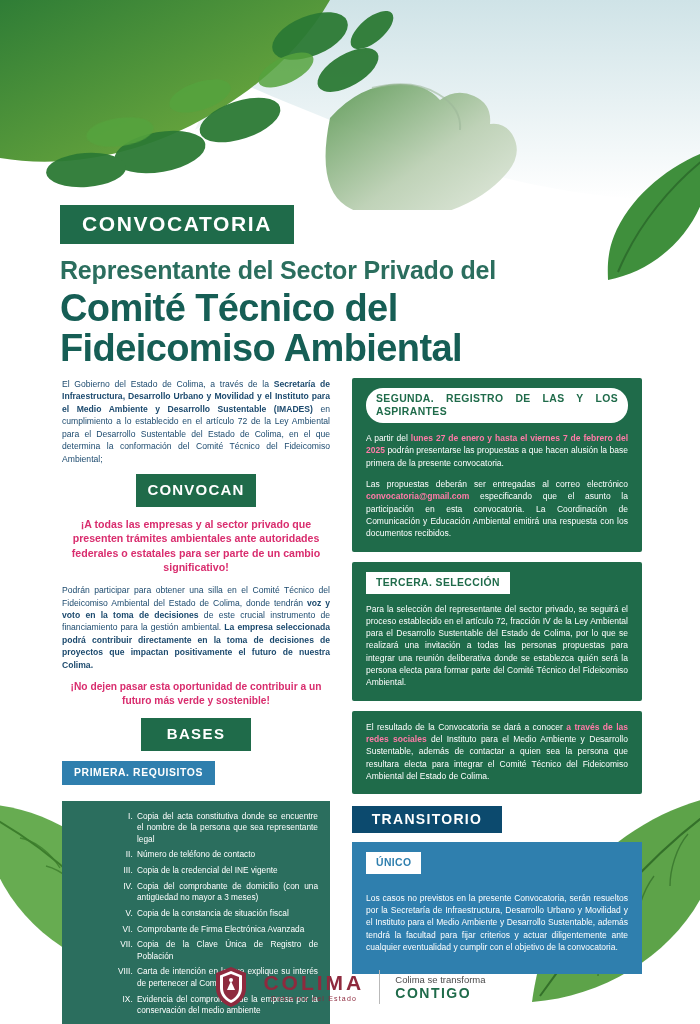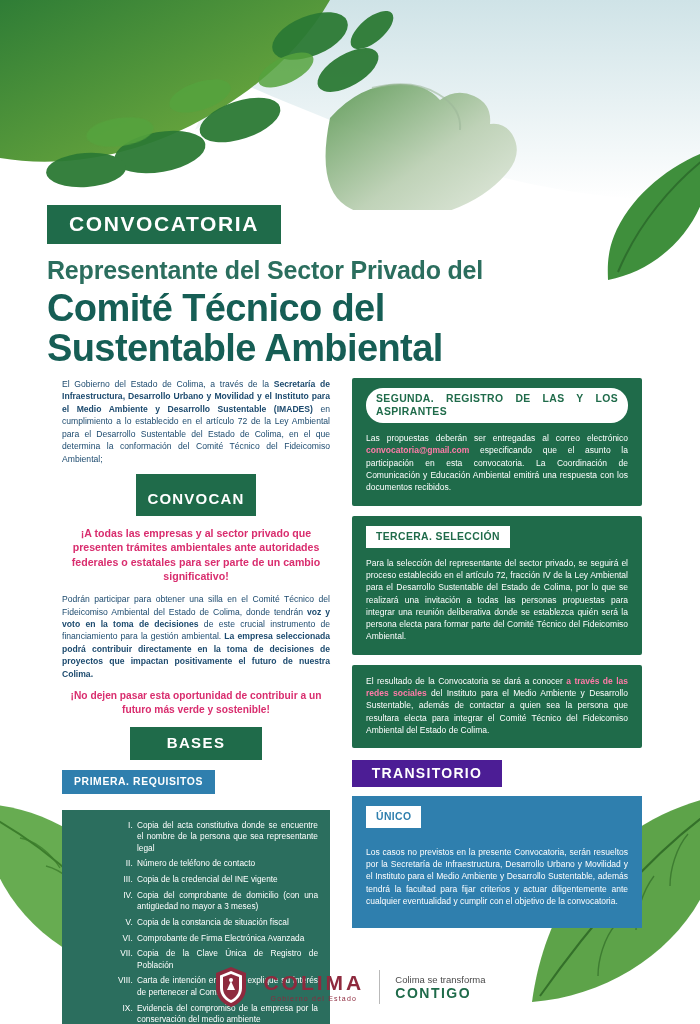--- a/index.html
+++ b/index.html
@@ -27,21 +27,21 @@
   #leaf-left-bottom {
     left: -20px; bottom: 40px; width: 190px; height: 210px;
   }
   #leaf-right-bottom {
     right: -30px; bottom: 20px; width: 210px; height: 230px;
   }
 
   
   .sheet { position: relative; width: 700px; height: 1024px; }
 
-  .title-block { position: absolute; left: 47px; top: 205px; width: 580px; }
+  .title-block { position: absolute; left: 60px; top: 205px; width: 580px; }
 
   .tag {
     display: inline-block;
     background: #1f6b4a;
     color: #ffffff;
     font-size: 21px;
     font-weight: bold;
     letter-spacing: 1.6px;
     padding: 7px 22px 8px 22px;
   }
@@ -74,41 +74,41 @@
   .col-left b { font-weight: bold; }
 
   .center-head {
     display: block;
     background: #1f6b4a;
     color: #fff;
     font-size: 15px;
     font-weight: bold;
     letter-spacing: 1.2px;
     text-align: center;
-    padding: 14px 0 6px 0;
+    padding: 5px 0 6px 0;
     margin: 4px auto 10px auto;
     width: 150px;
   }
   .center-head.wide { width: 120px; }
 
   .hl {
     color: #d92d6e;
     font-weight: bold;
     text-align: center;
     font-size: 10.6px;
     line-height: 1.35;
     margin: 2px 0 10px 0;
   }
   .hl.small { font-size: 10.2px; }
 
   
   .bases-bar {
     background: #1f6b4a; color: #fff; font-weight: bold;
     font-size: 15px; letter-spacing: 1.4px; text-align: center;
-    padding: 5px 0 6px 0; width: 132px; margin: 6px auto 10px auto;
+    padding: 5px 0 6px 0; width: 110px; margin: 6px auto 10px auto;
   }
 
   .sub-bar {
     background: #2f7fae; color: #fff; font-weight: bold;
     font-size: 10.4px; letter-spacing: 0.6px;
     padding: 4px 12px 5px 12px; display: inline-block;
     margin: 0 0 8px 0;
   }
 
   .req-box {
@@ -147,21 +147,21 @@
     padding: 4px 10px 5px 10px;
     margin-bottom: 9px;
     line-height: 1.25;
   }
   .panel-head.block { display: block; border-radius: 17px; }
 
   .pink { color: #ff7ba8; font-weight: bold; }
   .wbold { font-weight: bold; color: #ffffff; }
 
   .transitorio-bar {
-    background: #4c1d95; color: #fff; font-weight: bold;
+    background: #0c4a6e; color: #fff; font-weight: bold;
     font-size: 14px; letter-spacing: 1.3px; text-align: center;
     padding: 5px 0 6px 0; width: 150px; margin: 12px 0 9px 0;
   }
 
   .panel-blue {
     background: #2f7fae;
     color: #ffffff;
     padding: 10px 14px 12px 14px;
     font-size: 8.5px;
     line-height: 1.45;
@@ -262,21 +262,21 @@
         <path d="M134,102 C122,118 116,140 116,156"></path>
         <path d="M96,150 C84,164 78,186 78,202"></path>
       </g>
     </svg>
   </div>
 
   <div class="title-block">
     <div class="tag">CONVOCATORIA</div>
     <div class="t-line1">Representante del Sector Privado del</div>
     <div class="t-line2">Comité Técnico del</div>
-    <div class="t-line3">Sustentable Ambiental</div>
+    <div class="t-line3">Fideicomiso Ambiental</div>
   </div>
 
   <div class="col-left">
     <p>
       <span>El Gobierno del Estado de Colima, a través de la </span><b>Secretaría de Infraestructura, Desarrollo Urbano y Movilidad y el Instituto para el Medio Ambiente y Desarrollo Sustentable (IMADES)</b><span> en cumplimiento a lo establecido en el artículo 72 de la Ley Ambiental para el Desarrollo Sustentable del Estado de Colima, en el que determina la conformación del Comité Técnico del Fideicomiso Ambiental;</span>
     </p>
 
     <div class="center-head wide">CONVOCAN</div>
 
     <div class="hl">¡A todas las empresas y al sector privado que presenten trámites ambientales ante autoridades federales o estatales para ser parte de un cambio significativo!</div>
@@ -305,20 +305,23 @@
         <li>Evidencia del compromiso de la empresa por la conservación del medio ambiente</li>
       </ol>
     </div>
   </div>
 
   <div class="col-right">
 
     <div class="panel">
       <div class="panel-head block">SEGUNDA. REGISTRO DE LAS Y LOS ASPIRANTES</div>
       <p>
+        <span>A partir del </span><span class="pink">lunes 27 de enero y hasta el viernes 7 de febrero del 2025</span><span> podrán presentarse las propuestas a que hacen alusión la base primera de la presente convocatoria.</span>
+      </p>
+      <p>
         <span>Las propuestas deberán ser entregadas al correo electrónico </span><span class="pink">convocatoria@gmail.com</span><span> especificando que el asunto la participación en esta convocatoria. La Coordinación de Comunicación y Educación Ambiental emitirá una respuesta con los documentos recibidos.</span>
       </p>
     </div>
 
     <div class="panel" style="margin-top:10px;">
       <div class="panel-head">TERCERA. SELECCIÓN</div>
       <p>Para la selección del representante del sector privado, se seguirá el proceso establecido en el artículo 72, fracción IV de la Ley Ambiental para el Desarrollo Sustentable del Estado de Colima, por lo que se realizará una invitación a todas las personas propuestas para integrar una reunión deliberativa donde se establezca quién será la persona electa para formar parte del Comité Técnico del Fideicomiso Ambiental.</p>
     </div>
 
     <div class="panel" style="margin-top:10px;">

